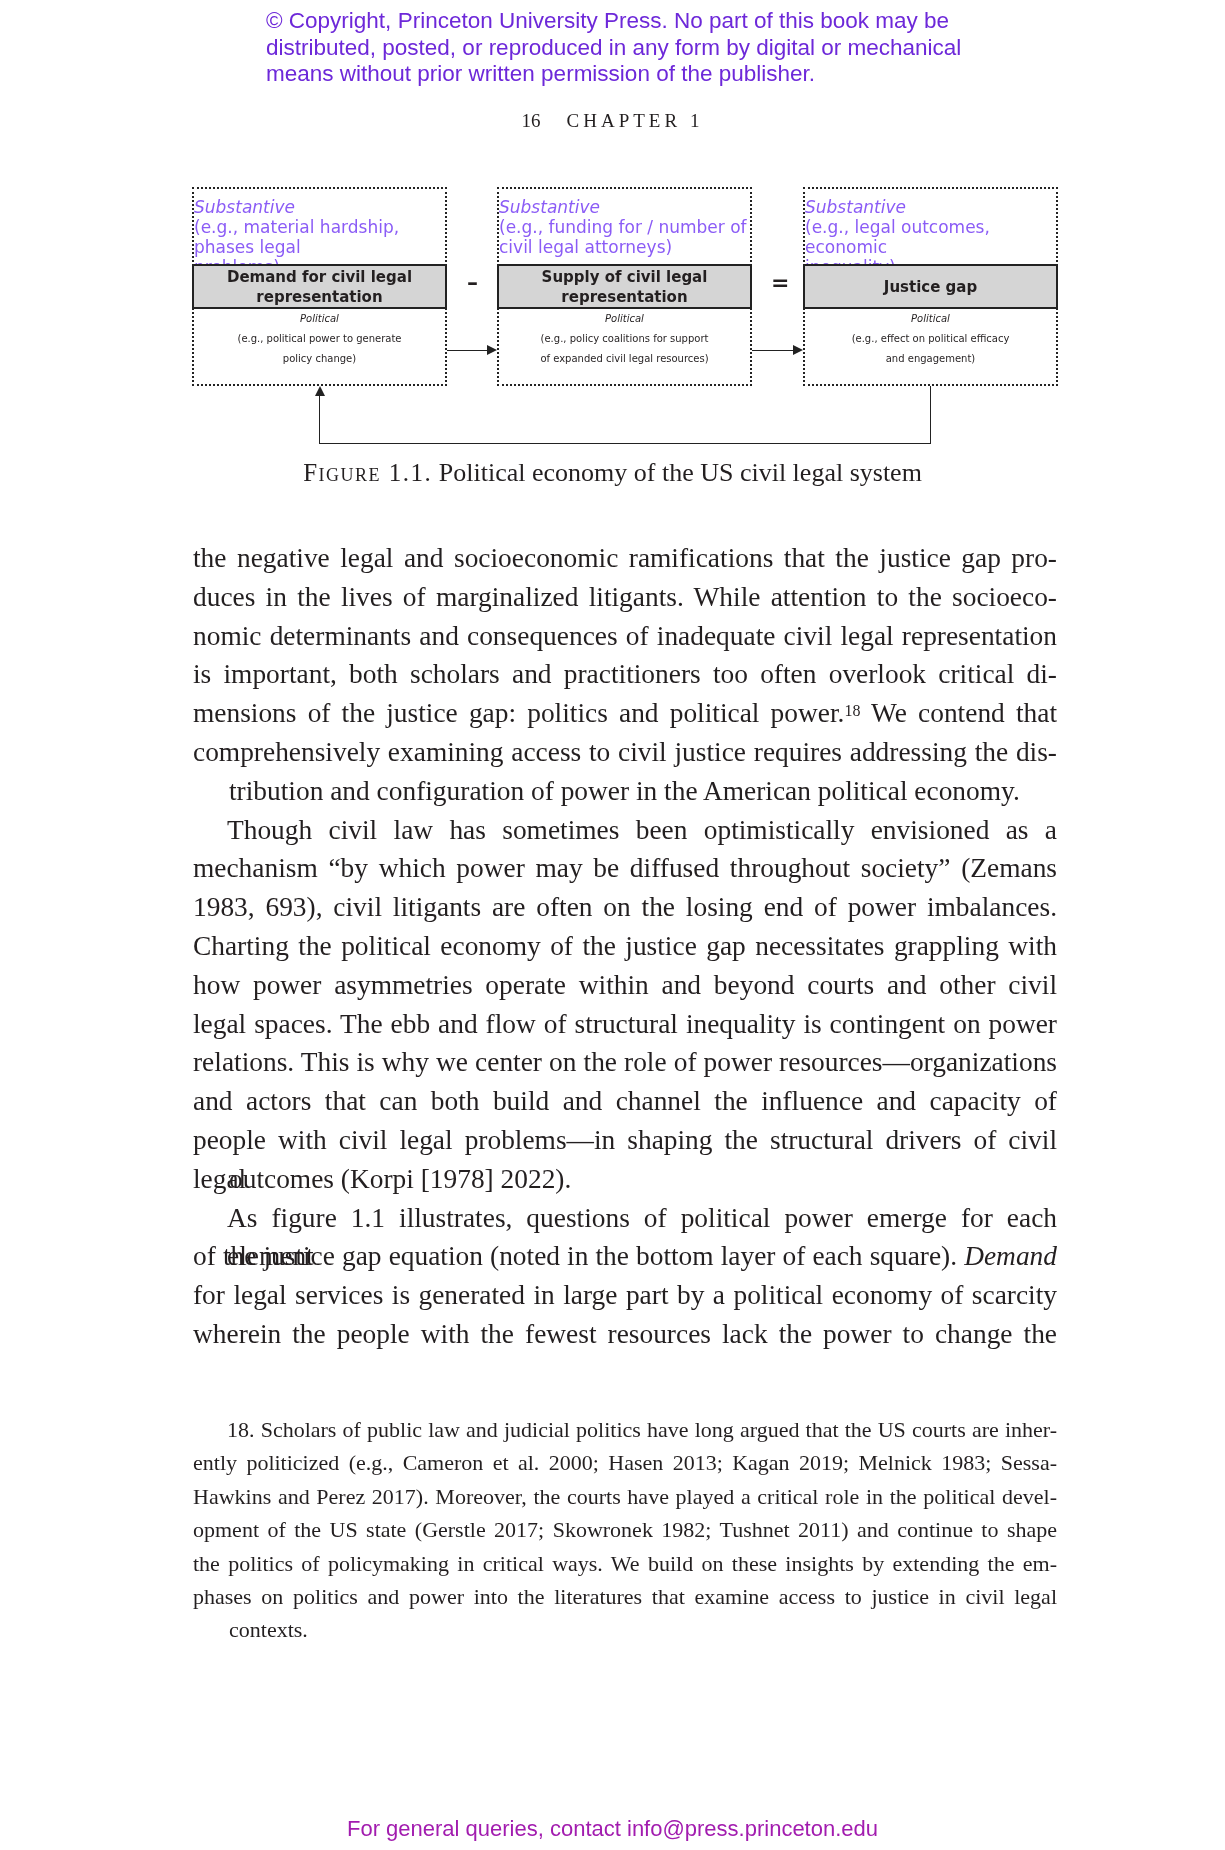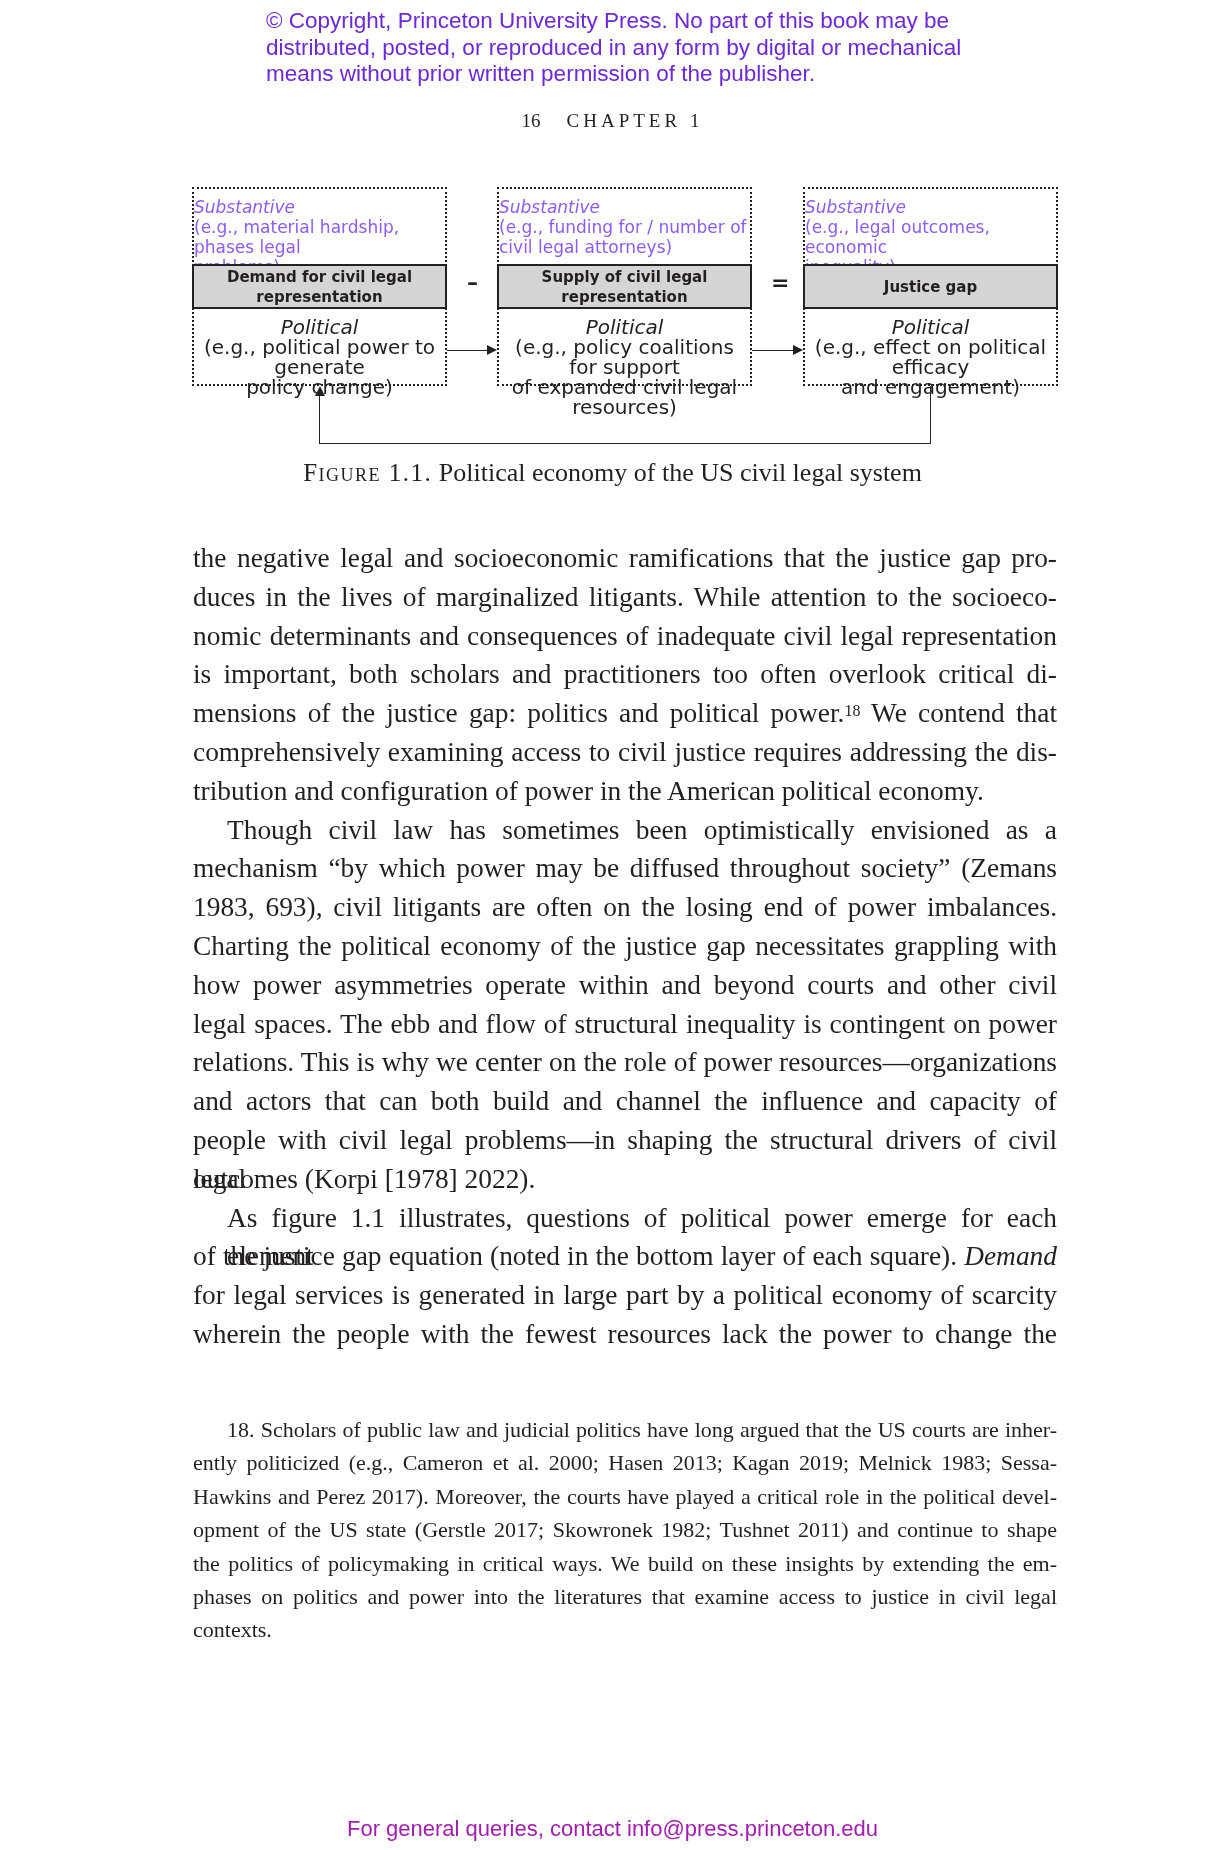--- a/index.html
+++ b/index.html
@@ -13,35 +13,35 @@
 
   .running-head { position:absolute; left:0; width:1225px; top:110px; text-align:center; font-size:19px; letter-spacing:0; }
   .running-head .pg { margin-right:26px; }
   .running-head .ch { letter-spacing:4px; }
 
   
   .box { position:absolute; top:187px; width:255px; height:199px; border:2px dotted #222; box-sizing:border-box; }
   .box .top { position:absolute; left:0; right:0; top:8px; text-align:left; font-size:17px; line-height:20px; color:#8b5cf6; }
   .box .band { position:absolute; left:-2px; right:-2px; top:75px; height:45px; background:#d5d5d5; border:2px solid #222; box-sizing:border-box;
     display:flex; align-items:center; justify-content:center; text-align:center; font-weight:bold; font-size:15px; line-height:20px; }
-  .box .bottom { position:absolute; left:0; right:0; top:128px; text-align:center; font-size:20px; line-height:20px; }
+  .box .bottom { position:absolute; left:0; right:0; top:120px; text-align:center; font-size:10px; line-height:20px; }
   .it { font-style:italic; }
   .op { position:absolute; font-size:22px; font-weight:bold; color:#231f20; }
 
   .hline { position:absolute; height:0; border-top:1.5px solid #222; }
   .vline { position:absolute; width:0; border-left:1.5px solid #222; }
   .arrow-r { position:absolute; width:0; height:0; border-top:5px solid transparent; border-bottom:5px solid transparent; border-left:10px solid #222; }
   .arrow-u { position:absolute; width:0; height:0; border-left:5px solid transparent; border-right:5px solid transparent; border-bottom:10px solid #222; }
 
   .caption { position:absolute; left:0; width:1225px; top:458px; text-align:center; font-size:26px; }
   .caption .label { font-variant:small-caps; letter-spacing:1.5px; font-size:25px; }
 
   .body-text { position:absolute; left:193px; width:864px; top:539px; font-size:27.4px; line-height:38.8px; }
   .line { display:block; height:38.8px; text-align:justify; text-align-last:justify; white-space:nowrap; overflow:visible; }
-  .line.last { text-align-last:left; }
+  .line.last { text-align-last:left;margin-left:36px; }
   .line.indent { padding-left:34px; }
   .line span { white-space:normal; }
   sup { font-size:16px; vertical-align:top; position:relative; top:-2px; }
 
   .footnote { position:absolute; left:193px; width:864px; top:1413px; font-size:22px; line-height:33.4px; }
   .footnote .line { height:33.4px; }
   .footnote .line.indent { padding-left:34px; }
 
   .footer { position:absolute; left:0; width:1225px; top:1816px; text-align:center; font-size:22px; color:#a21caf; }
 </style>

